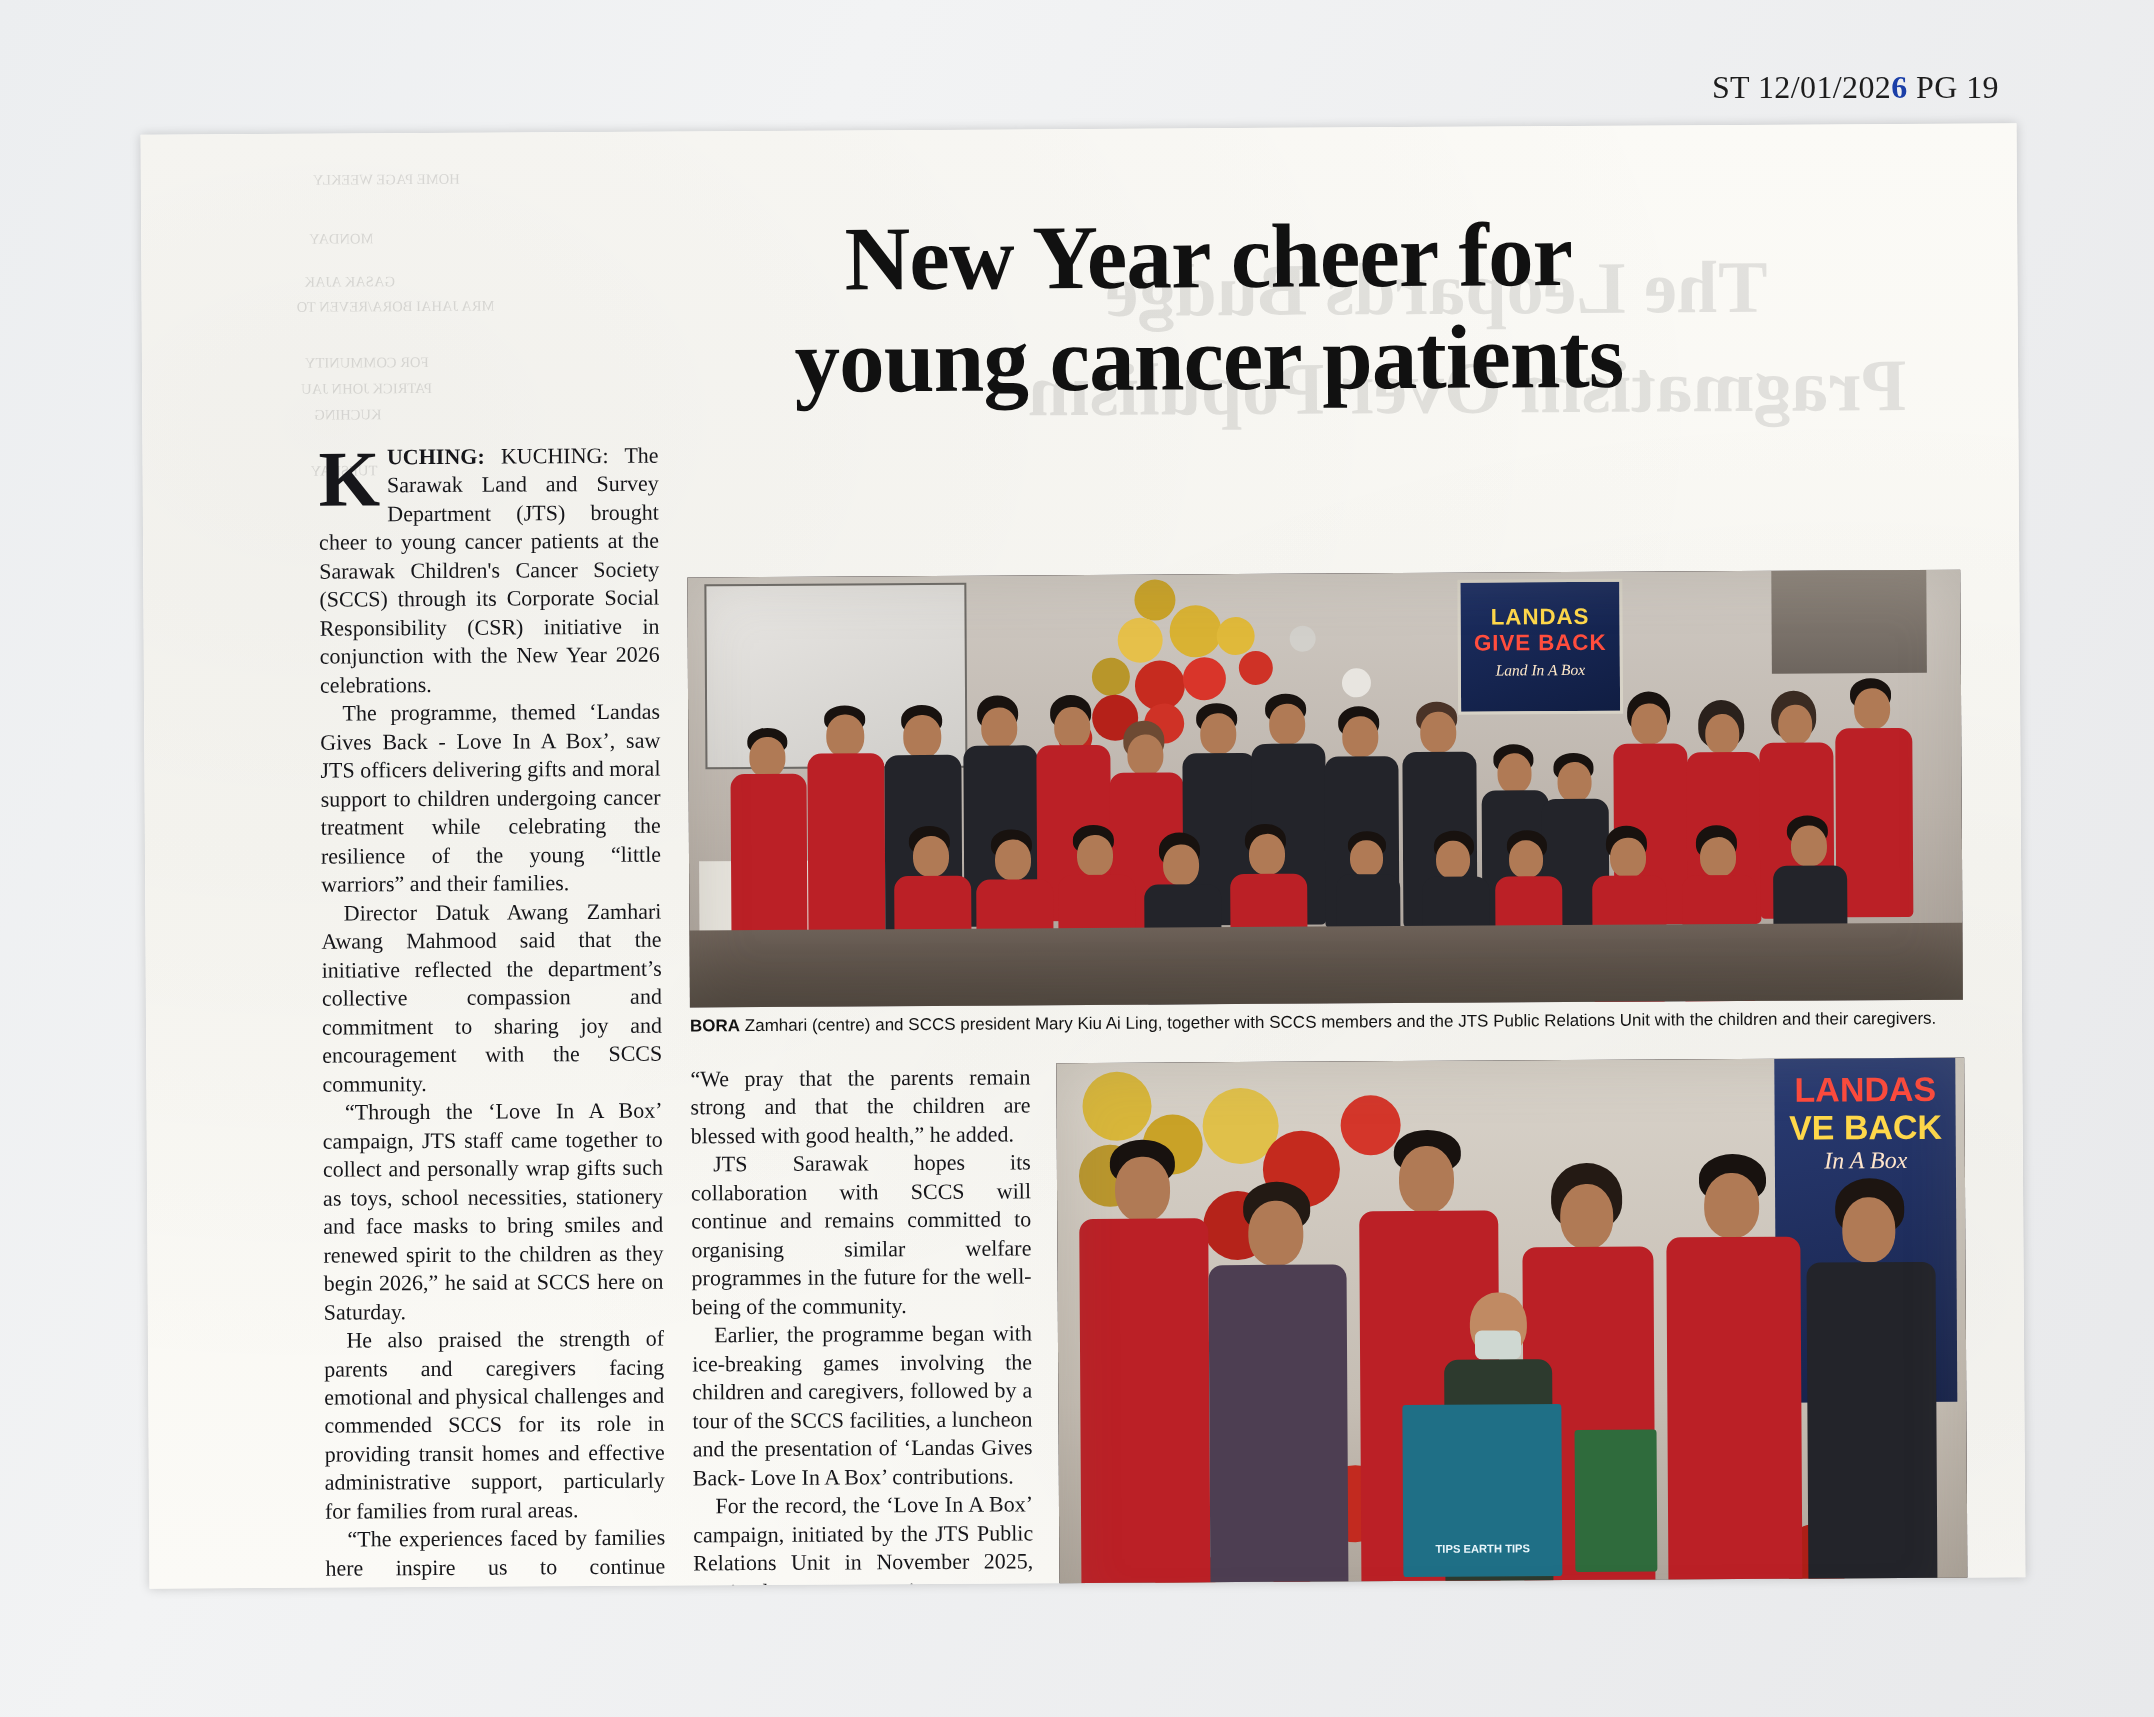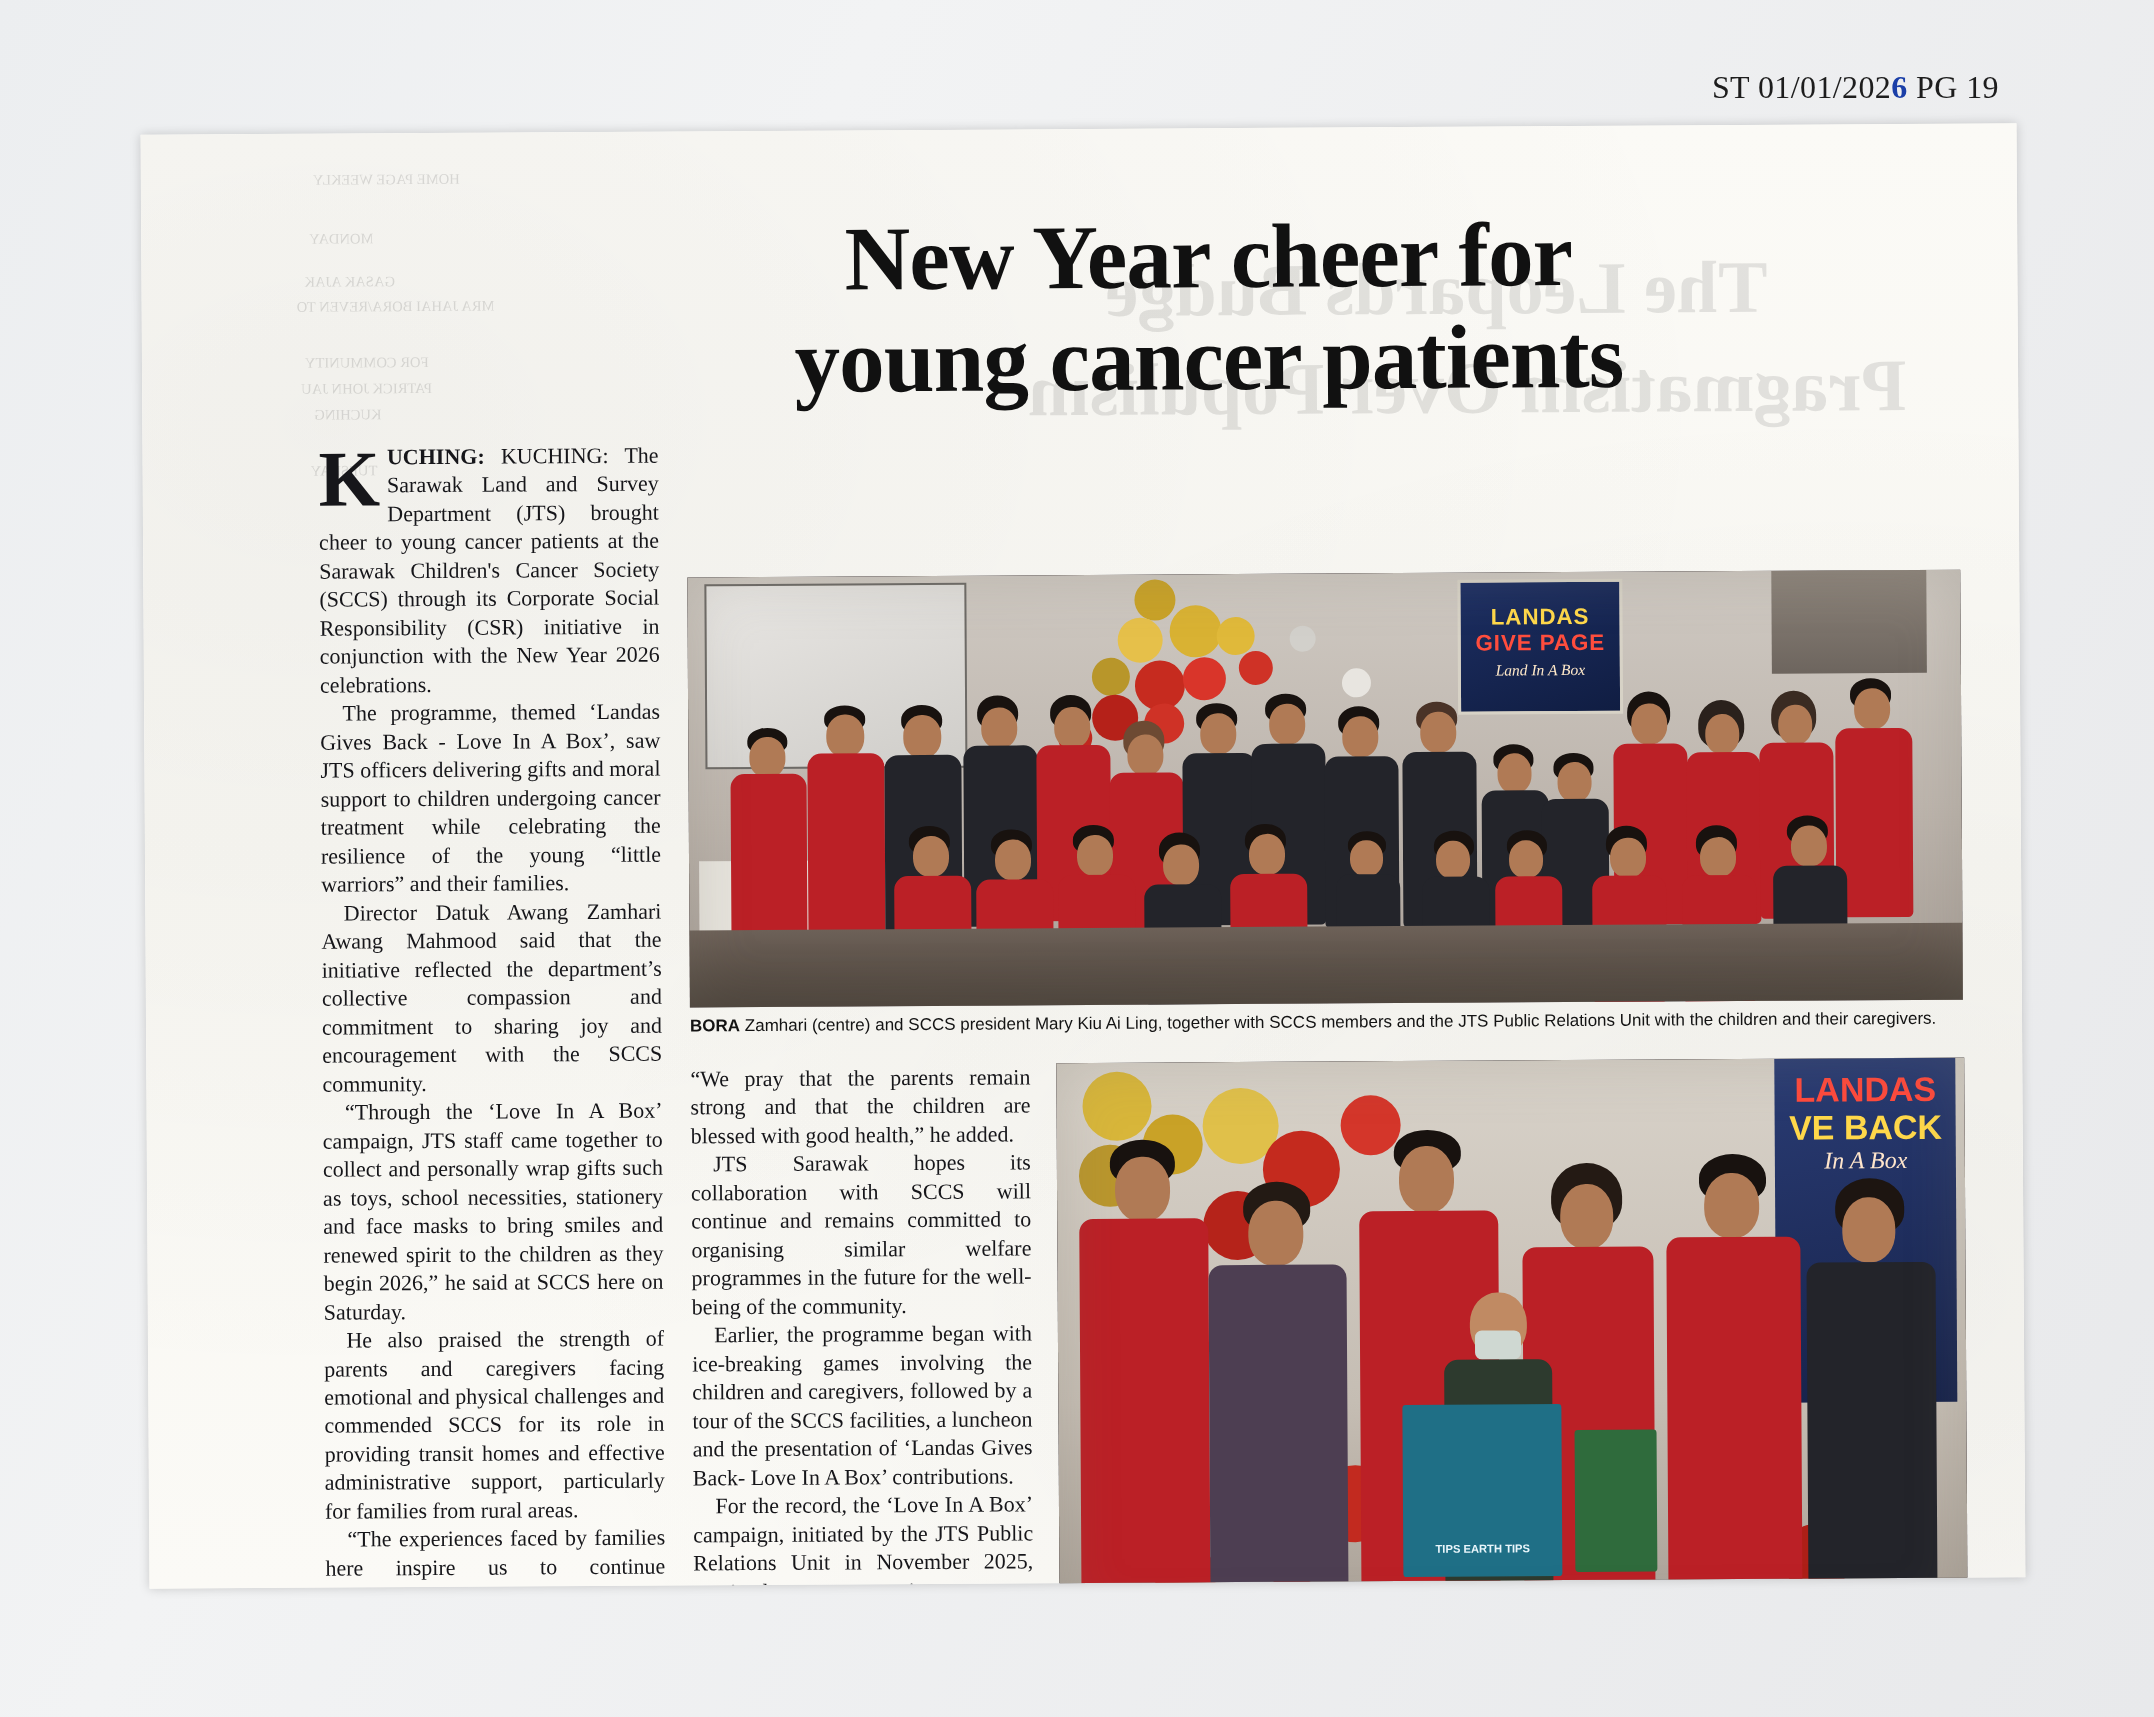--- a/index.html
+++ b/index.html
@@ -300,21 +300,21 @@
     <div class="balloon" style="left:529px; top:43px; width:38px; height:38px; background:#e0b93a;"></div>
     <div class="balloon" style="left:404px; top:120px; width:46px; height:46px; background:#b52119;"></div>
     <div class="balloon" style="left:456px; top:129px; width:40px; height:40px; background:#cf3226;"></div>
     <div class="balloon" style="left:551px; top:77px; width:34px; height:34px; background:#cf3226;"></div>
     <div class="balloon" style="left:654px; top:95px; width:29px; height:29px; background:#e8e5e0;"></div>
     <div class="balloon" style="left:602px; top:52px; width:26px; height:26px; background:#d2d0cb;"></div>
     <div class="balloon" style="left:370px; top:146px; width:34px; height:34px; background:#c0281f;"></div>
 
     <div class="banner">
       <div class="b-line1">LANDAS</div>
-      <div class="b-line2">GIVE PAGE</div>
+      <div class="b-line2">GIVE BACK</div>
       <div class="b-line3">Land In A Box</div>
     </div>
 
     <div class="person" style="left:52px; top:151px;">
       <div class="hair" style="left:6.9px; top:0; width:40px; height:26px;"></div>
       <div class="head" style="left:8.6px; top:8.6px; width:36px; height:41px;"></div>
       <div class="body-red" style="left:-10.3px; top:46px; width:76px; height:181px;"></div>
     </div>
     <div class="person" style="left:129px; top:129px;">
       <div class="hair" style="left:6.9px; top:0; width:41px; height:26px;"></div>
@@ -520,15 +520,15 @@
       <div class="tote-txt">TIPS EARTH TIPS</div>
     </div>
     <div class="tote" style="left:516px; top:370px; width:82px; height:142px; background:#2f6b3c;"></div>
 
     <div class="edge-shadow"></div>
   </div>
 
 </div>
 
 <div class="slug">
-  <span>ST 01/01/202</span><span class="ink-mark">6</span><span> PG 19</span>
+  <span>ST 12/01/202</span><span class="ink-mark">6</span><span> PG 19</span>
 </div>
 
 
 </body></html>

